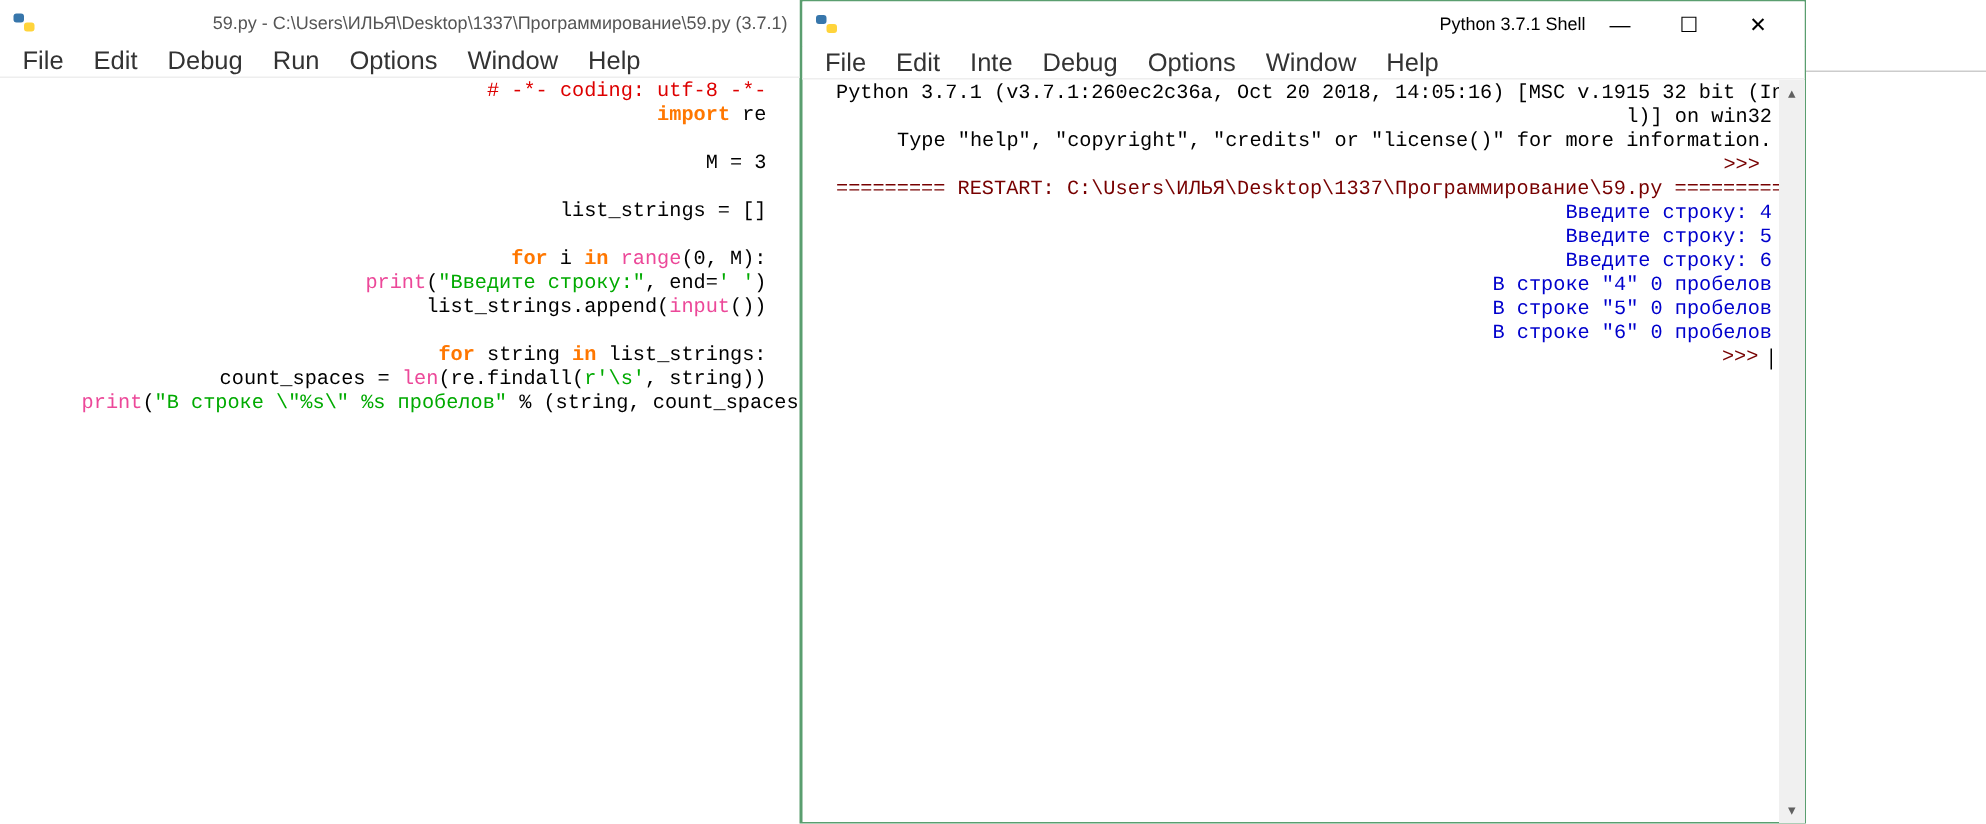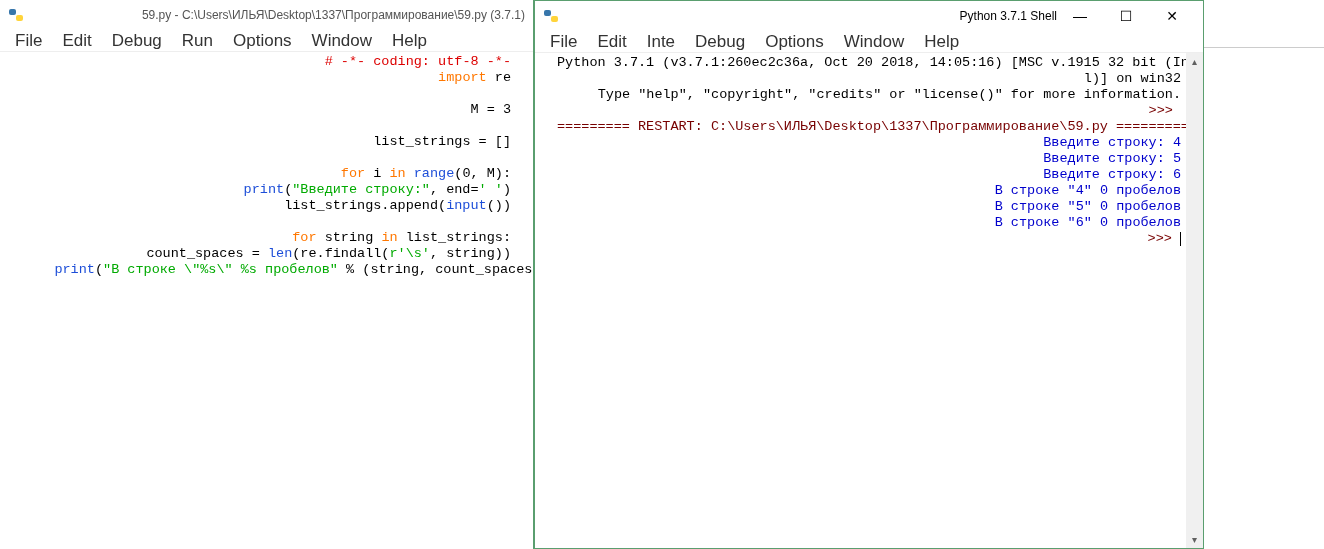--- a/index.html
+++ b/index.html
@@ -126,22 +126,22 @@
     height: 17px;
     display: flex;
     align-items: center;
     justify-content: center;
     color: #606060;
     font-size: 10px;
     cursor: pointer;
   }
   
   .c-comment { color: #dd0000; }
-  .c-keyword { color: #ff7700; }
-  .c-builtin { color: #1d4ed8; }
+  .c-keyword { color: #ff7700; font-weight: bold; }
+  .c-builtin { color: #ec4899; }
   .c-string  { color: #00aa00; }
   .c-prompt  { color: #770000; }
   .c-out     { color: #0000cc; margin-left: 36px; }
   .c-plain   { color: #000; }
   .cursor {
     display: inline-block;
     width: 1px;
     height: 14px;
     background: #000;
     vertical-align: text-bottom;

